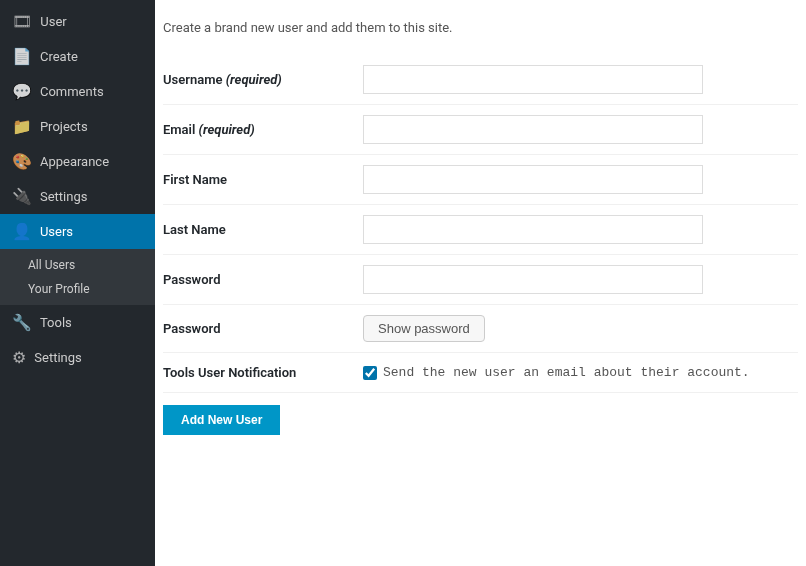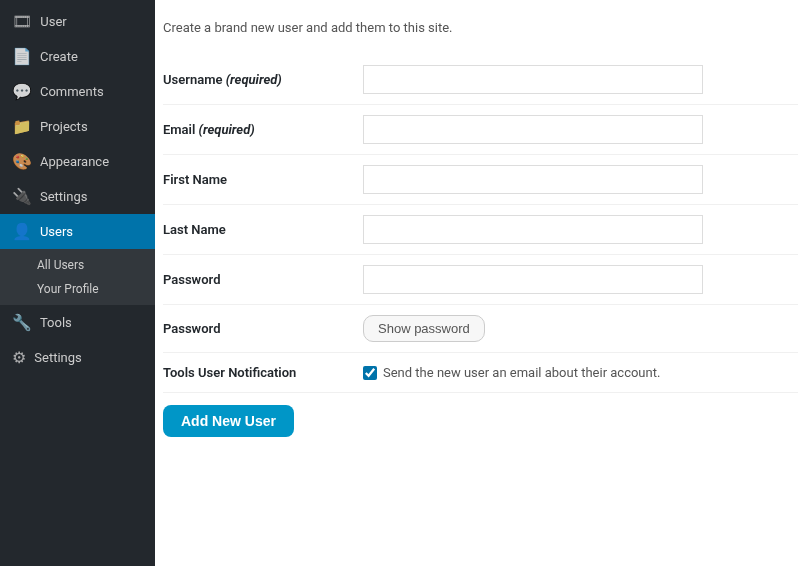--- a/index.html
+++ b/index.html
@@ -40,21 +40,21 @@
     }
 
     .sidebar-item .icon {
       font-size: 16px;
       opacity: 0.8;
       flex-shrink: 0;
     }
 
     .sidebar-sub {
       background: #32373c;
-      padding: 4px 9px;
+      padding: 4px 0;
     }
 
     .sidebar-sub-item {
       display: block;
       padding: 5px 12px 5px 28px;
       color: #ccc;
       cursor: pointer;
       font-size: 12px;
       text-decoration: none;
     }
@@ -117,60 +117,61 @@
       outline: none;
     }
 
     .show-password-btn {
       background: #f7f7f7;
       border: 1px solid #ccc;
       padding: 5px 14px;
       font-size: 13px;
       color: #555;
       cursor: pointer;
-      border-radius: 10px;
+      border-radius: 4px;
     }
 
     .notification-row {
       display: flex;
       align-items: center;
       gap: 6px;
     }
 
     .notification-row input[type="checkbox"] {
       accent-color: #0073aa;
       width: 14px;
       height: 14px;
       cursor: pointer;
     }
 
     .notification-label {
       color: #555;
       font-size: 13px;
+      font-family: Liberation Mono, monospace;
     }
 
     .role-select {
       padding: 5px 24px 5px 8px;
       border: 1px solid #ccc;
       background: #fff;
       font-size: 13px;
       color: #333;
       cursor: pointer;
       appearance: auto;
     }
 
     .add-new-btn {
       background: #0096c7;
       color: #fff;
       border: none;
       padding: 8px 18px;
-      font-size: 14px;
+      font-size: 12px;
       font-weight: 600;
       cursor: pointer;
-      border-radius: 8px;
+      border-radius: 0;
       margin-top: 12px;
     }
 
     .form-table tr {
       border-bottom: 1px solid #f0f0f0;
     }
   </style>
 </head>
 <body>
 

